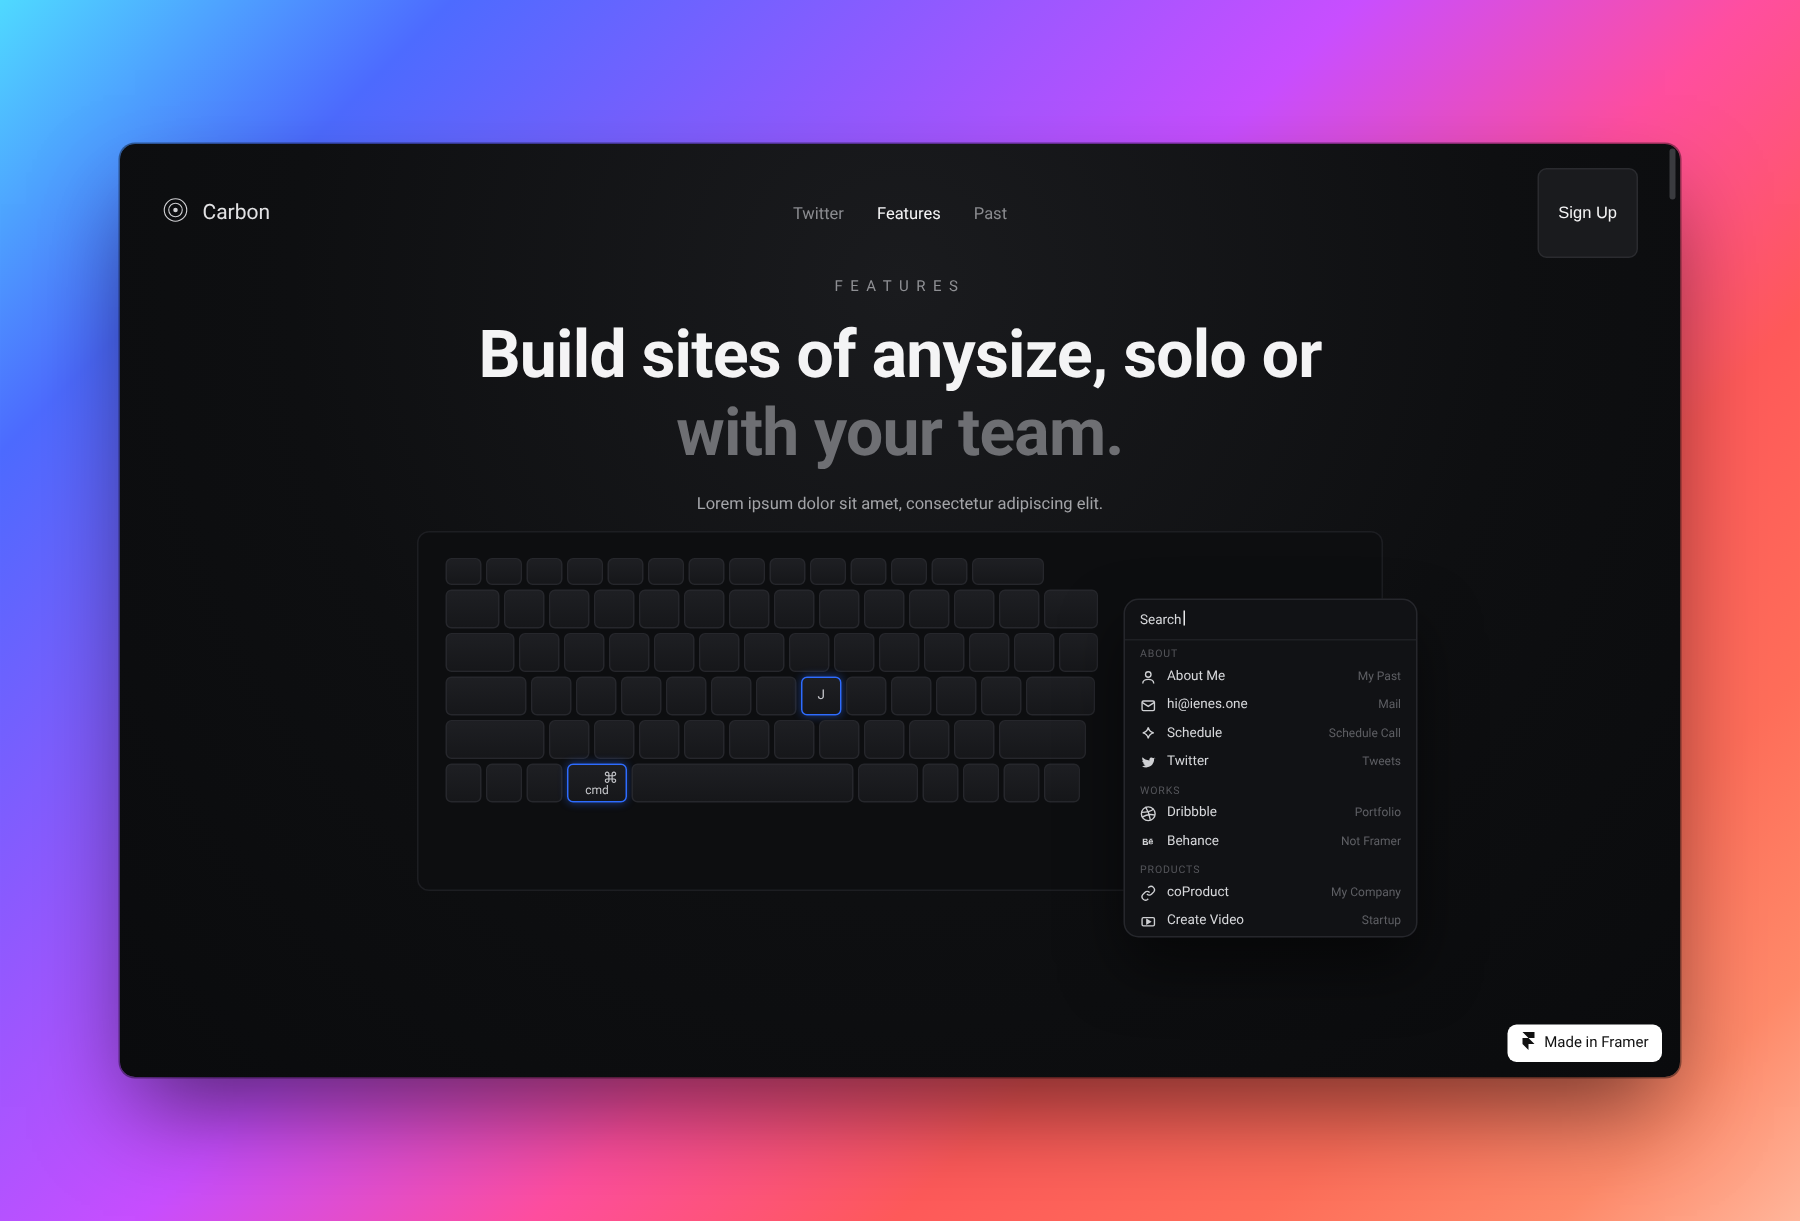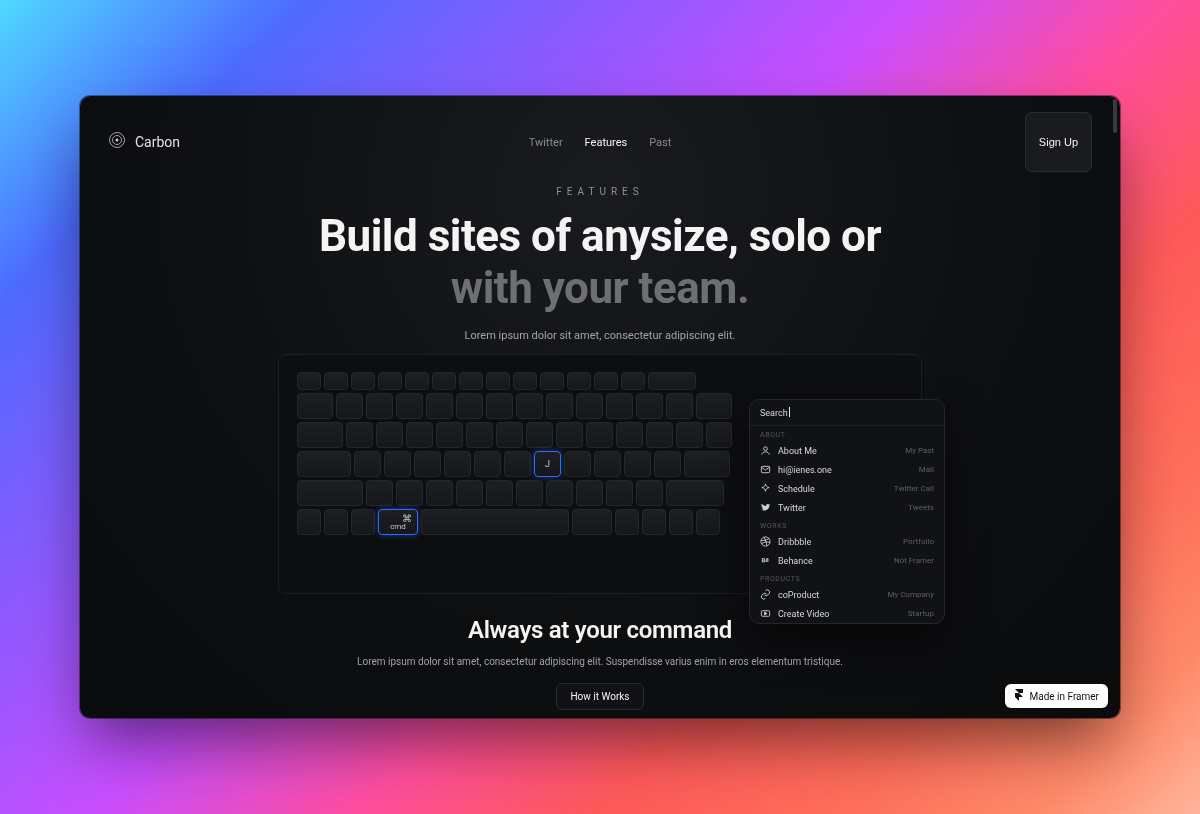--- a/index.html
+++ b/index.html
@@ -81,21 +81,21 @@
   }
   .palette .search .cursor {
     display: inline-block; width: 1px; height: 10px;
     background: #e8e8ea; margin-left: 1px; vertical-align: -1px;
   }
   .palette .sec {
     padding: 5px 10px 2px; font-size: 7px; letter-spacing: .6px;
     color: #55565b; text-transform: uppercase;
   }
   .palette .item {
-    display: flex; align-items: center; gap: 7px;
+    display: flex; align-items: flex-start; gap: 7px;
     padding: 4px 10px; font-size: 9px; color: #d7d8db;
   }
   .palette .item .meta { margin-left: auto; font-size: 8px; color: #5e5f64; }
   .palette .ic { width: 11px; height: 11px; display: flex; align-items: center; justify-content: center; }
   
   .foot { position: absolute; top: 520px; left: 0; right: 0; text-align: center; }
   .footTitle { font-size: 24px; font-weight: 600; letter-spacing: -.3px; }
   .footSub { margin-top: 10px; font-size: 10px; color: #a0a1a4; line-height: 1.5; }
   .footBtn {
     margin-top: 14px; display: inline-block;
@@ -280,21 +280,21 @@
             <span>hi@ienes.one</span>
             <span class="meta">Mail</span>
           </div>
           <div class="item">
             <span class="ic">
               <svg width="11" height="11" viewBox="0 0 24 24" fill="none" stroke="#cfd0d3" stroke-width="2">
                 <path d="M12 2c1 5 3 7 8 8-5 1-7 3-8 8-1-5-3-7-8-8 5-1 7-3 8-8z"></path>
               </svg>
             </span>
             <span>Schedule</span>
-            <span class="meta">Twitter Call</span>
+            <span class="meta">Schedule Call</span>
           </div>
           <div class="item">
             <span class="ic">
               <svg width="11" height="11" viewBox="0 0 24 24" fill="#cfd0d3">
                 <path d="M22 5.8c-.7.3-1.5.6-2.3.7.8-.5 1.5-1.3 1.8-2.3-.8.5-1.7.8-2.6 1-1.5-1.6-4.1-1.1-5 .9-.4.8-.4 1.7-.1 2.5C9.3 8.4 6 6.7 3.7 4c-1 1.8-.5 4 1.2 5.1-.6 0-1.2-.2-1.7-.4 0 1.9 1.3 3.5 3.2 3.9-.6.2-1.2.2-1.8.1.5 1.6 2 2.7 3.7 2.7-1.6 1.2-3.5 1.8-5.5 1.6 1.9 1.2 4 1.8 6.3 1.8 7.5 0 11.7-6.4 11.4-12.1.8-.6 1.5-1.3 2-2.1z"></path>
               </svg>
             </span>
             <span>Twitter</span>
             <span class="meta">Tweets</span>
           </div>
@@ -336,27 +336,20 @@
                 <path d="M10 9l5 3-5 3z" fill="#cfd0d3"></path>
               </svg>
             </span>
             <span>Create Video</span>
             <span class="meta">Startup</span>
           </div>
         </div>
     </div>
   </div>
 
-  <div class="foot">
-    <div class="footTitle">Always at your command</div>
-    <div class="footSub">
-      <span>Lorem ipsum dolor sit amet, consectetur adipiscing elit. Suspendisse varius enim in eros elementum tristique.</span>
-    </div>
-    <div class="footBtn">How it Works</div>
-  </div>
 
   <div class="framer">
     <span>
       <svg width="10" height="12" viewBox="0 0 14 21">
           <path d="M0 0h14v7H7zM0 7h7l7 7H0zM0 14h7v7z" fill="#111"></path>
         </svg>
     </span>
     <span>Made in Framer</span>
   </div>
 </div>

